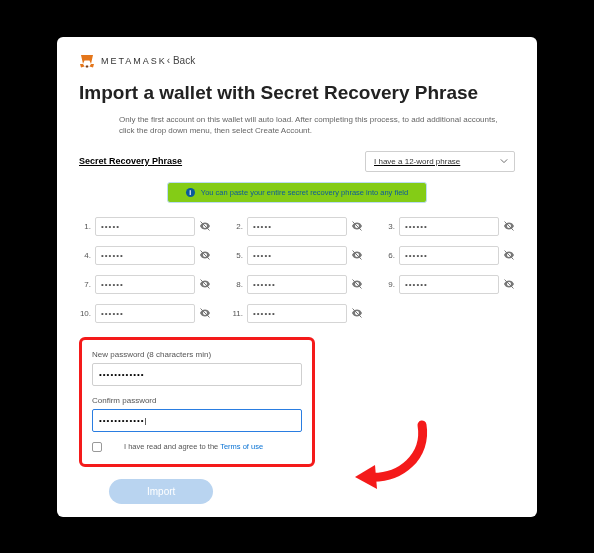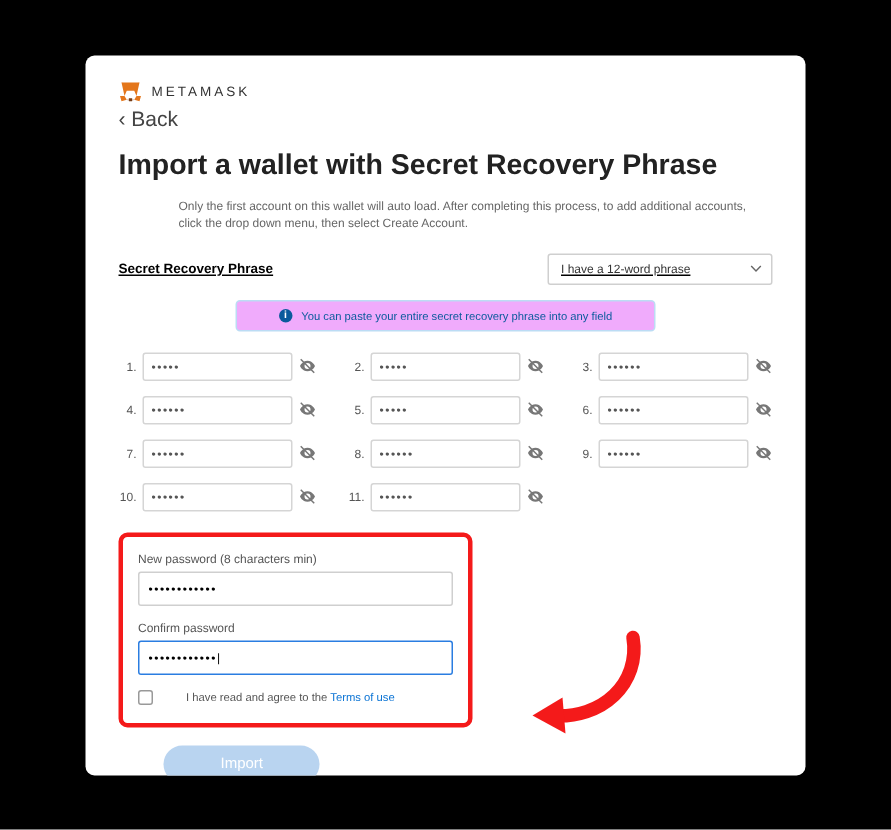--- a/index.html
+++ b/index.html
@@ -14,40 +14,40 @@
   }
   .page {
     background: #fff;
     width: 480px;
     height: 480px;
     border-radius: 6px;
     padding: 16px 22px;
     overflow: hidden;
     position: relative;
   }
-  .logo-wrap { display: flex; flex-direction: column; }
+  .logo-wrap { display: flex; flex-direction: row; }
   .logo-row { display: flex; align-items: center; gap: 6px; }
   .fox-icon { width: 16px; height: 16px; }
   .brand { font-size: 9px; letter-spacing: 2px; color: #333; font-weight: 500; }
-  .back-link { font-size: 14px; color: #444; cursor: pointer; margin-top: 2px; }
+  .back-link { font-size: 10px; color: #444; cursor: pointer; margin-top: 2px; }
   h1 { font-size: 19px; font-weight: 700; color: #222; margin: 12px 0 10px 0; line-height: 1.25; }
   .desc { font-size: 8px; color: #666; line-height: 1.4; margin-bottom: 14px; margin-left: 40px; }
   .srp-row { display: flex; justify-content: space-between; align-items: center; margin-bottom: 10px; text-decoration: underline; }
   .srp-label { font-size: 9px; font-weight: 700; }
   .phrase-select {
     font-size: 8px; padding: 5px 22px 5px 8px;
     border: 1px solid #cfcfcf; border-radius: 2px; background: #fff;
     position: relative; color: #333; width: 150px;
   }
   .chev { position: absolute; right: 6px; top: 50%; transform: translateY(-50%); }
   .hint-box {
     display: flex; align-items: flex-start; justify-content: center;
-    background: #f0abfc; border: 1px solid #bcdcf4; border-radius: 3px;
+    background: #84cc16; border: 1px solid #bcdcf4; border-radius: 3px;
     font-size: 7.5px; color: #0a5a9c; padding: 5px 8px; margin: 0 auto 14px auto;
-    gap: 6px; width: 280px;
+    gap: 6px; width: 260px;
   }
   .info-icon { width: 9px; height: 9px; border-radius: 50%; background: #0a5a9c; color: #fff; font-size: 7px; display: inline-flex; align-items: center; justify-content: center; font-weight: 700; }
   .grid { display: grid; grid-template-columns: repeat(3, 1fr); gap: 10px 20px; margin-bottom: 14px; }
   .word-cell { display: flex; align-items: center; gap: 4px; font-size: 8px; color: #555; }
   .word-num { width: 12px; text-align: right; }
   .word-input {
     flex: 1; border: 1px solid #d5d5d5; border-radius: 2px;
     padding: 4px 5px; font-size: 8px; letter-spacing: 1px;
     color: #555; width: 80px;
   }

